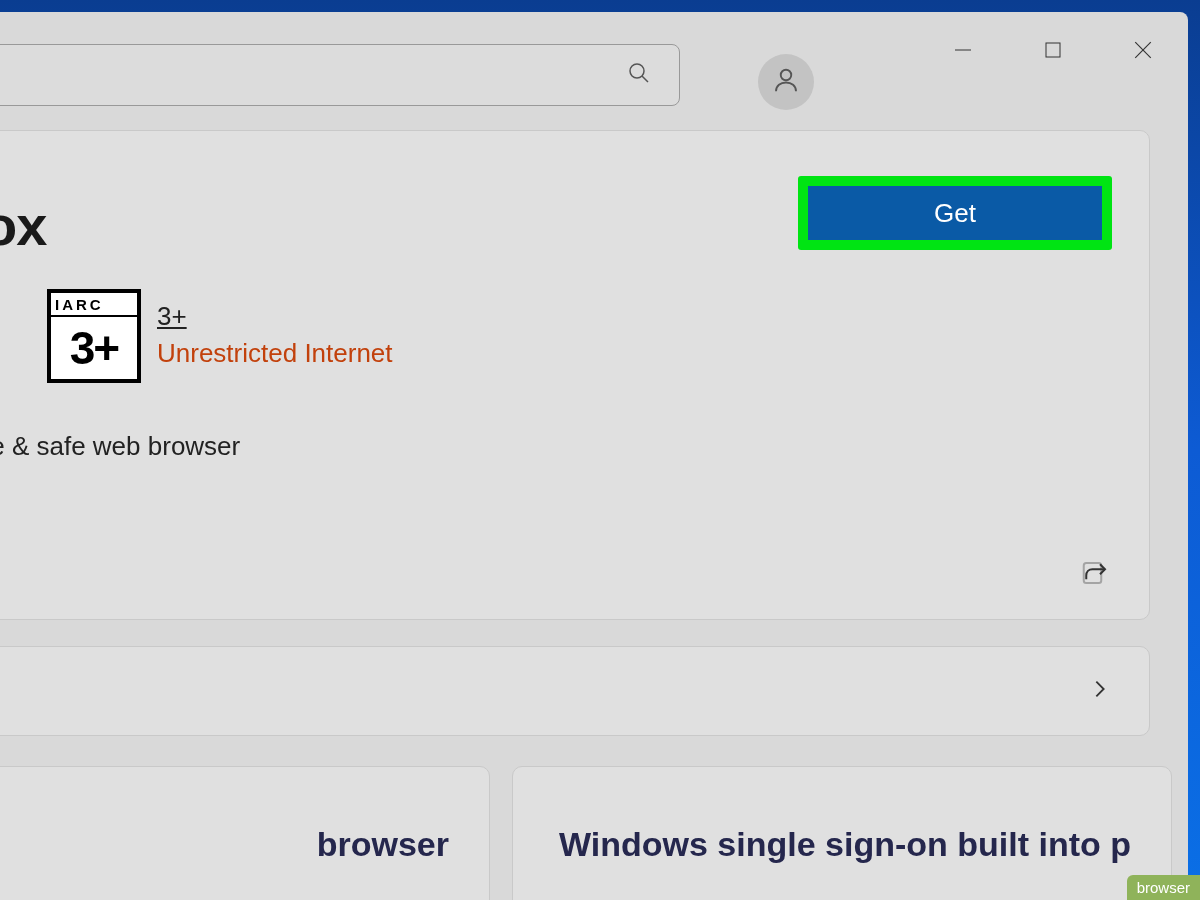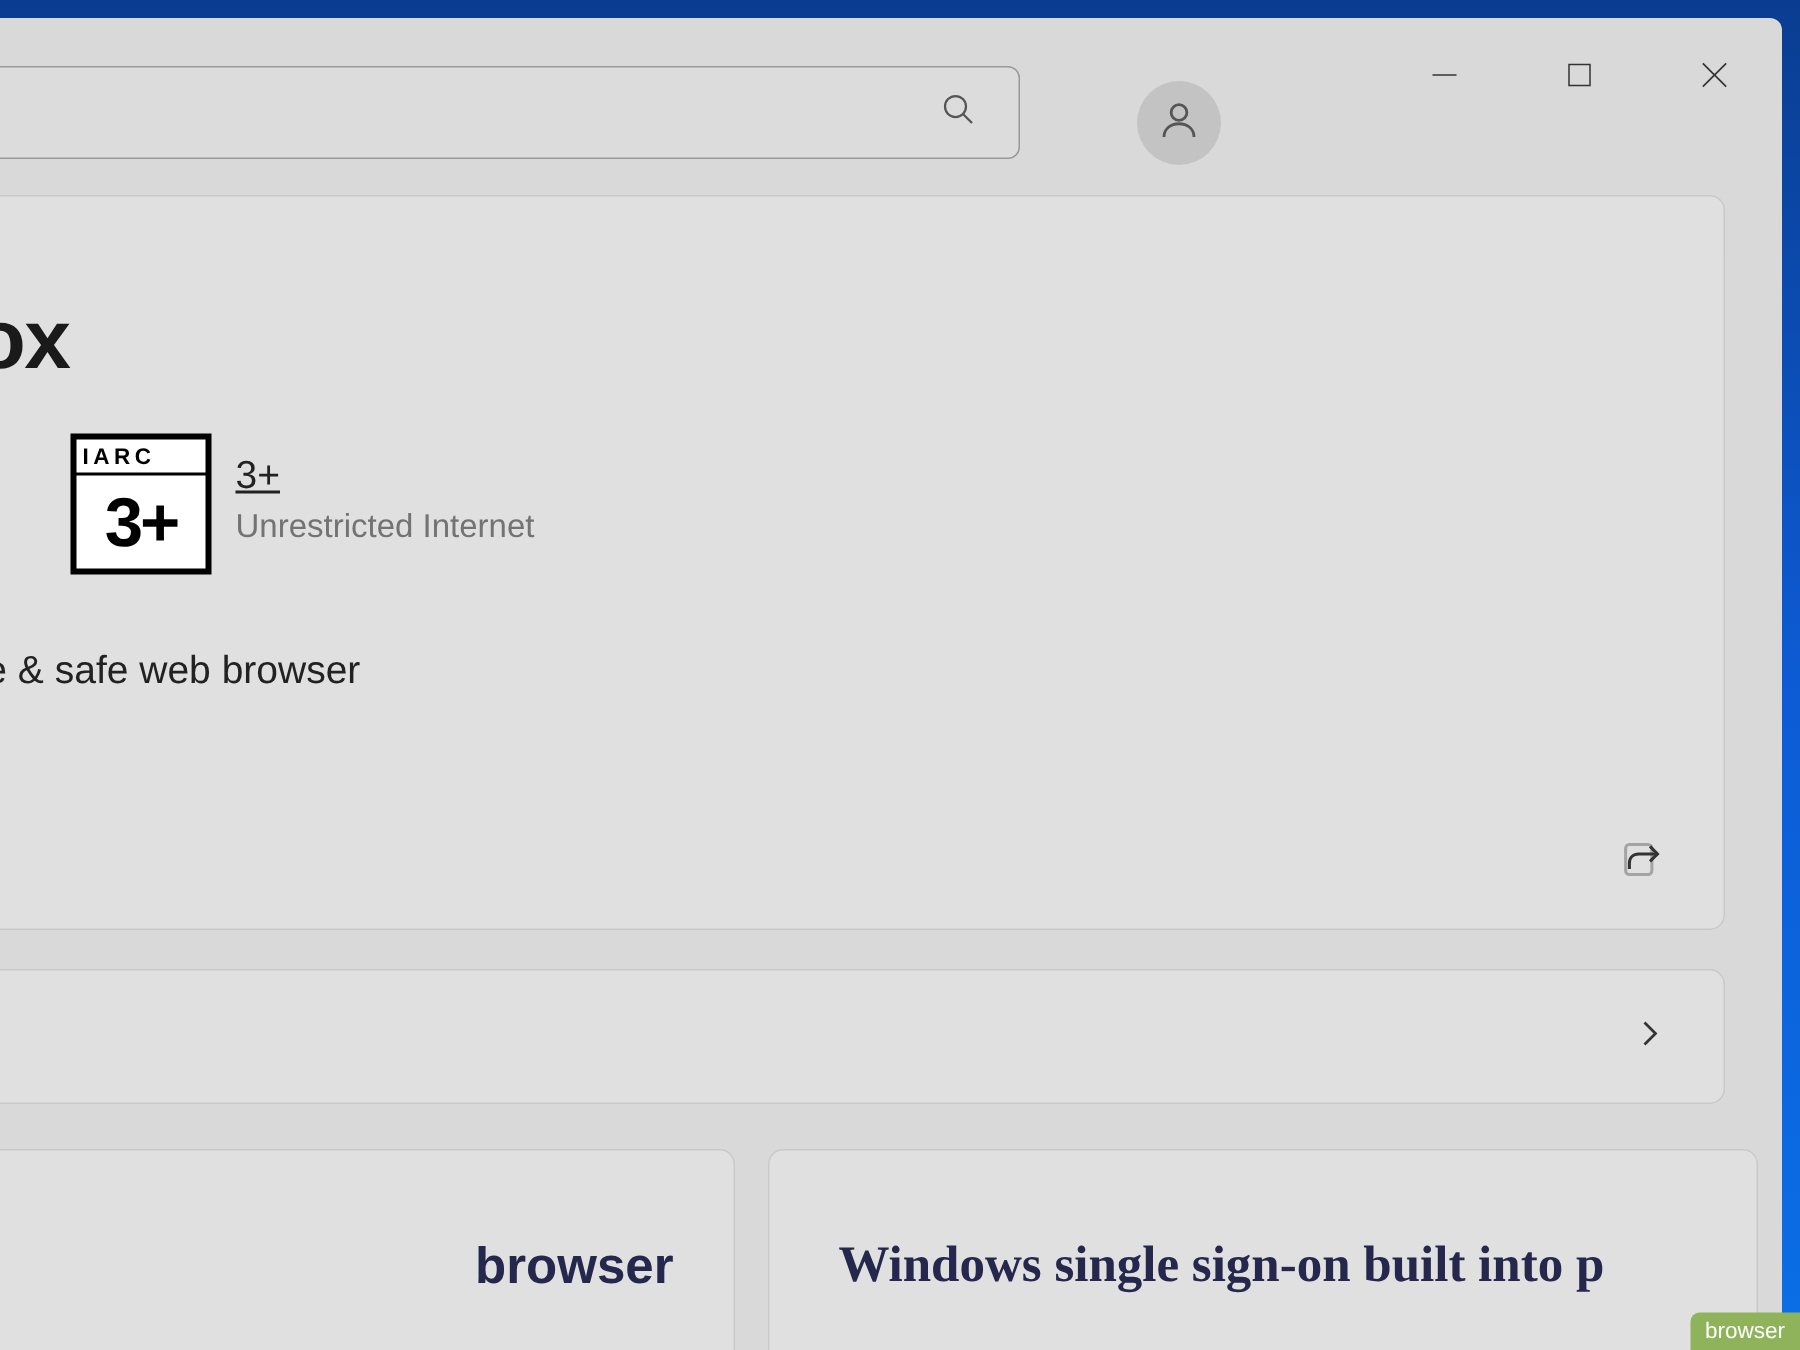--- a/index.html
+++ b/index.html
@@ -141,22 +141,22 @@
     position: absolute;
     left: 174px;
     top: 170px;
   }
   .rating-age {
     font-size: 26px;
     text-decoration: underline;
     color: #222;
   }
   .rating-desc {
-    font-size: 22px;
-    color: #737373;
+    font-size: 26px;
+    color: #c2410c;
     margin-top: 6px;
   }
   .app-tagline {
     position: absolute;
     left: 0;
     top: 300px;
     font-size: 26px;
     color: #222;
     white-space: nowrap;
   }
@@ -205,21 +205,21 @@
     overflow: hidden;
   }
   .feature-card.left { width: 508px; }
   .feature-card.right { width: 660px; }
   .feature-title {
     font-size: 34px;
     font-weight: 600;
     color: #25274d;
   }
   .feature-title.left-t { text-align: right; padding-right: 30px; }
-  .feature-title.right-t { padding-left: 36px; font-family: Liberation Serif, serif; }
+  .feature-title.right-t { padding-left: 36px; }
 
   .wikihow-badge {
     position: absolute;
     right: 0;
     bottom: 0;
     background: #8fb35a;
     color: #fff;
     font-size: 15px;
     padding: 4px 10px;
     border-radius: 6px 0 0 0;
@@ -264,20 +264,25 @@
       <span><svg viewBox="0 0 18 18">
             <line x1="2" y1="2" x2="16" y2="16"></line>
             <line x1="16" y1="2" x2="2" y2="16"></line>
           </svg></span>
     </div>
   </div>
 
   <div class="content-card">
     <div class="app-title-fragment">ox</div>
 
+    <div class="get-highlight">
+      <div class="get-btn">
+        <span>Get</span>
+      </div>
+    </div>
 
     <div class="iarc-badge">
       <div class="iarc-top">IARC</div>
       <div class="iarc-num">3+</div>
     </div>
 
     <div class="rating-text">
       <div class="rating-age">3+</div>
       <div class="rating-desc">Unrestricted Internet</div>
     </div>

